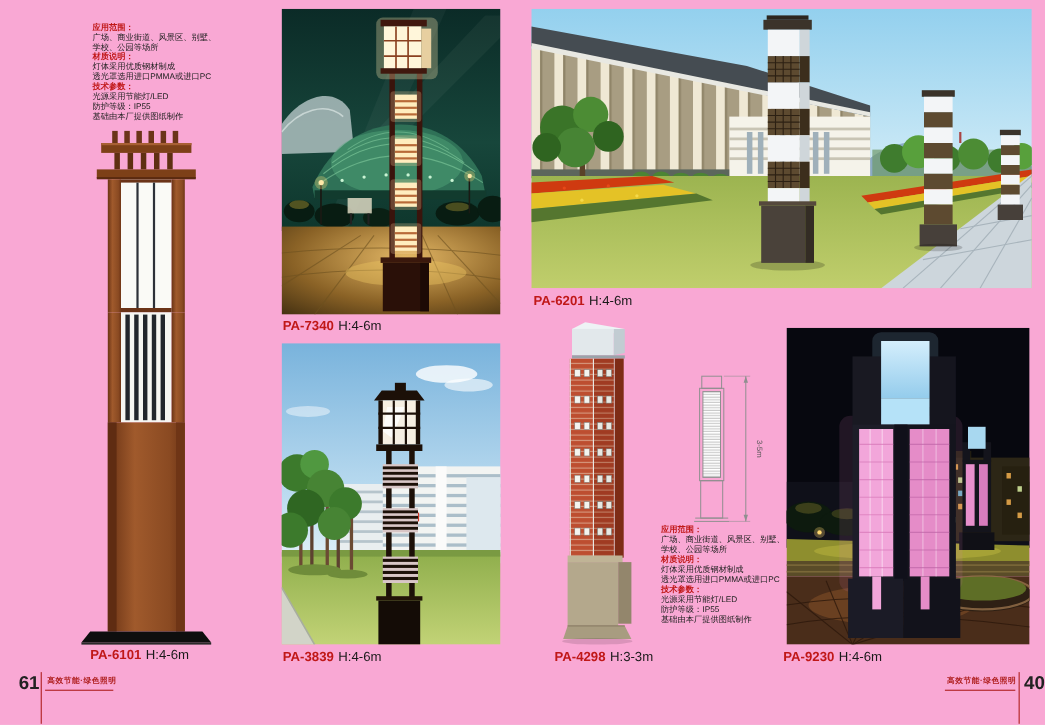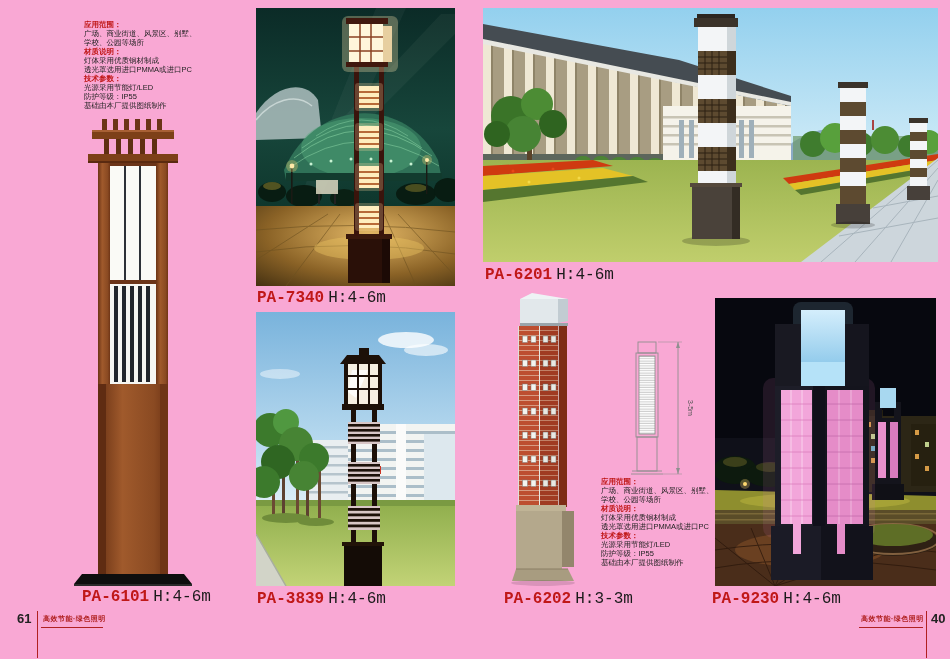--- a/index.html
+++ b/index.html
@@ -1,23 +1,23 @@
 <!DOCTYPE html>
 <html><head>
 <meta charset="utf-8">
 <style>
   html,body{margin:0;padding:0;background:#e8e8e8;}
   .canvas{position:relative;width:950px;height:659px;background:#f9a8d4;overflow:hidden;
           font-family:"Liberation Sans",sans-serif;}
   .photo{position:absolute;display:block;}
   .spec{position:absolute;font-size:7.5px;line-height:9px;color:#222;}
   .spec .hd{color:#c01818;font-weight:bold;}
-  .plabel{position:absolute;font-size:16px;font-weight:bold;color:#c01818;white-space:nowrap;font-family:Liberation Mono, monospace;}
+  .plabel{position:absolute;font-size:12px;font-weight:bold;color:#c01818;white-space:nowrap;}
   .plabel .hval{color:#1a1a1a;font-weight:500;margin-left:4px;}
-  .footer-num{position:absolute;font-size:13px;font-weight:bold;color:#222;}
+  .footer-num{position:absolute;font-size:17px;font-weight:bold;color:#222;}
   .footer-slogan{position:absolute;font-size:7px;font-weight:bold;color:#b02020;letter-spacing:.5px;}
   .vrule{position:absolute;width:1px;background:#b02020;}
   .hrule{position:absolute;height:1px;background:#b02020;}
 </style>
 </head>
 <body>
 
 <div class="canvas">
 
   <div class="spec" style="left:84px;top:20px;width:155px">
@@ -644,21 +644,21 @@
   <div class="plabel" style="left:257px;top:289px">
     <span>PA-7340</span><span class="hval">H:4-6m</span>
   </div>
   <div class="plabel" style="left:257px;top:590px">
     <span>PA-3839</span><span class="hval">H:4-6m</span>
   </div>
   <div class="plabel" style="left:485px;top:266px">
     <span>PA-6201</span><span class="hval">H:4-6m</span>
   </div>
   <div class="plabel" style="left:504px;top:590px">
-    <span>PA-6202</span><span class="hval">H:3-3m</span>
+    <span>PA-4298</span><span class="hval">H:3-3m</span>
   </div>
   <div class="plabel" style="left:712px;top:590px">
     <span>PA-9230</span><span class="hval">H:4-6m</span>
   </div>
 
   <div class="footer-num" style="left:17px;top:611px">61</div>
   <div class="vrule" style="left:37px;top:611px;height:47px"></div>
   <div class="footer-slogan" style="left:43px;top:614px">高效节能·绿色照明</div>
   <div class="hrule" style="left:41px;top:627px;width:62px"></div>
 

